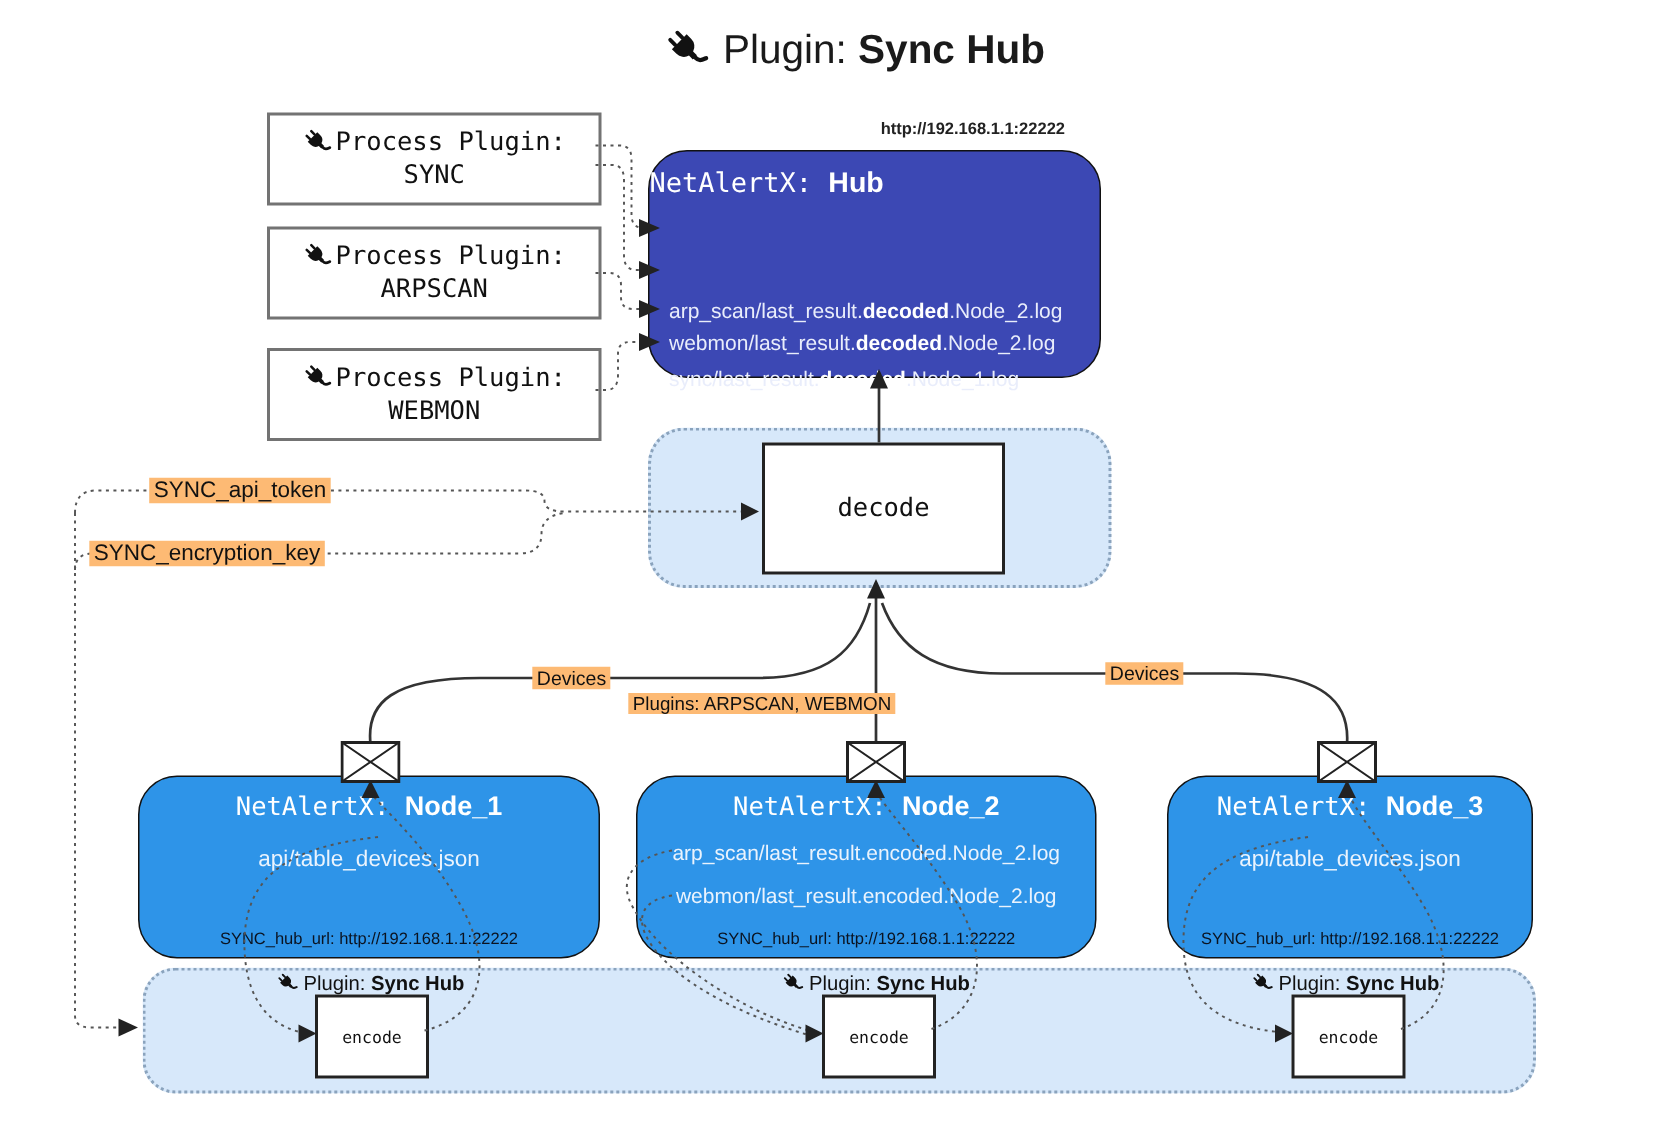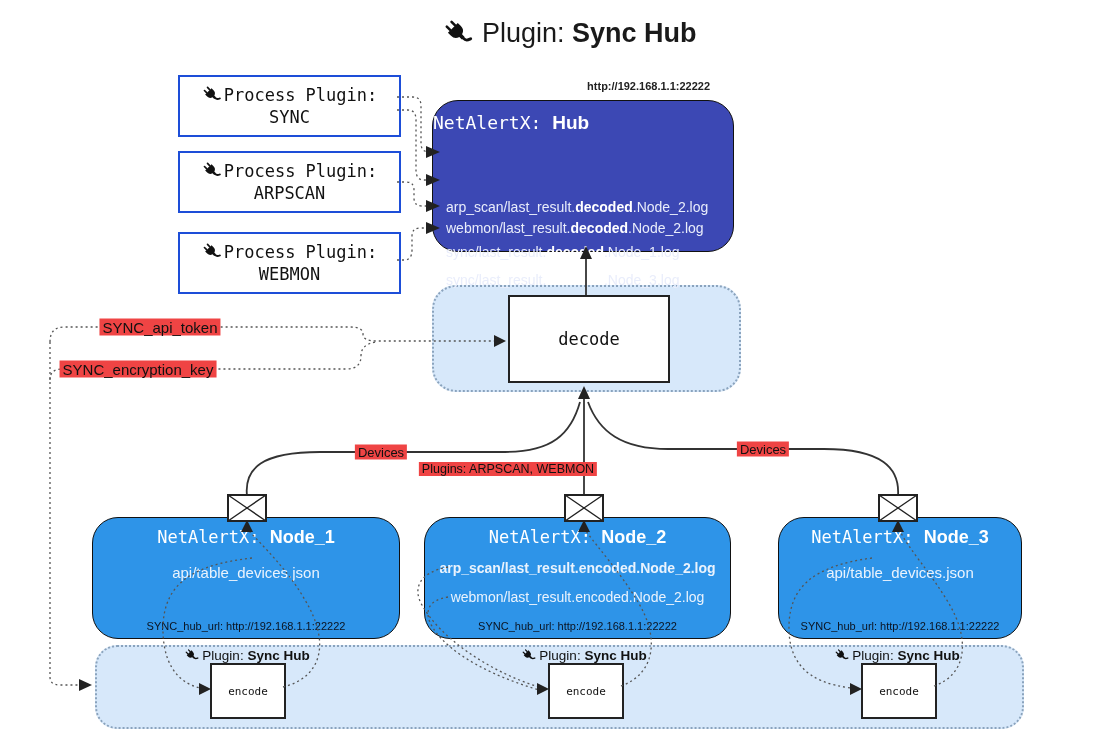--- a/index.html
+++ b/index.html
@@ -4,21 +4,21 @@
 <style>
   html,body{margin:0;padding:0;background:#fff;}
   #canvas{position:relative;width:1117px;height:754px;background:#fff;overflow:hidden;
           font-family:"Liberation Sans",sans-serif;color:#111;}
   .abs{position:absolute;}
   .mono{font-family:"DejaVu Sans Mono","Liberation Mono",monospace;}
   
   .title-row{display:flex;align-items:center;gap:8px;font-size:27px;color:#1a1a1a;}
   .title-row .bold{font-weight:700;}
   
-  .pbox{width:219px;height:58px;background:#fff;border:2px solid #1d4ed8;
+  .pbox{width:219px;height:58px;background:#fff;border:2px solid #737373;
         display:flex;flex-direction:column;align-items:center;justify-content:center;}
   .pbox .l1{display:flex;align-items:center;gap:2px;font-size:17px;}
   .pbox .l2{font-size:17px;margin-top:2px;}
   
   .hub{width:300px;height:150px;background:var(--hub-fill,#3c48b4);border:1.5px solid #111;
        border-radius:26px;color:#f2f2f2;}
   .hub-title{position:absolute;top:11px;left:0;width:100%;text-align:left;color:#fff;}
   .hub-title .pre{font-size:18px;}
   .hub-title .nm{font-size:19px;font-weight:700;}
   .hub-line{position:absolute;left:13px;font-size:14px;white-space:nowrap;color:#e9edfb;}
@@ -29,21 +29,21 @@
             border-radius:22px;}
   .codebox{background:#fff;border:2px solid #222;display:flex;align-items:center;justify-content:center;}
   
   .node{background:var(--node-fill,#2e94e8);border:1.5px solid #111;border-radius:26px;color:#eaf3fd;}
   .node-title{position:absolute;top:9px;left:0;width:100%;text-align:center;color:#fff;white-space:nowrap;}
   .node-title .pre{font-size:17px;}
   .node-title .nm{font-size:18px;font-weight:700;}
   .node-line{position:absolute;left:0;width:100%;text-align:center;font-size:14px;white-space:nowrap;}
   .node-url{position:absolute;bottom:6px;left:0;width:100%;text-align:center;font-size:11px;color:#0b1320;}
   
-  .edge-label{background:#ef4444;padding:0 3px;white-space:nowrap;transform:translate(-50%,-50%);}
+  .edge-label{background:#fdba74;padding:0 3px;white-space:nowrap;transform:translate(-50%,-50%);}
   .plug-label{display:flex;align-items:center;gap:3px;font-size:13.5px;transform:translate(-50%,0);}
   .plug-label .bold{font-weight:700;}
   
   .solidline{stroke:var(--line,#333);stroke-width:1.8;fill:none;}
   .dotline{stroke:#555;stroke-width:1.3;fill:none;stroke-dasharray:2 3;}
   .ah{fill:#222;stroke:none;}
   svg.overlay{position:absolute;left:0;top:0;pointer-events:none;}
   .z0{z-index:0}.z1{z-index:1}.z5{z-index:5}.z6{z-index:6}
 </style>
 </head>
@@ -106,38 +106,37 @@
     <div class="l2">WEBMON</div>
   </div>
 
   <div class="abs url-label z1" style="left:460px;top:80px;width:250px;text-align:right;">http://192.168.1.1:22222</div>
 
   <div class="abs hub z1" style="left:432px;top:100px;">
     <div class="hub-title">
       <span class="pre mono">NetAlertX: </span><span class="nm">Hub</span>
     </div>
     <div class="hub-line" style="top:143px;"><span>sync/last_result.</span><b>decoded</b><span>.Node_1.log</span></div>
-    <div class="hub-line" style="top:171px;"><span>sync/last_result.</span><b>decoded</b><span>.Node_3.log</span></div>
     <div class="hub-line" style="top:98px;"><span>arp_scan/last_result.</span><b>decoded</b><span>.Node_2.log</span></div>
     <div class="hub-line" style="top:119px;"><span>webmon/last_result.</span><b>decoded</b><span>.Node_2.log</span></div>
   </div>
 
   <div class="abs codebox mono z1" style="left:508px;top:295px;width:158px;height:84px;font-size:17px;">
     <span>decode</span>
   </div>
 
   <div class="abs node z1" style="left:92px;top:517px;width:306px;height:120px;">
     <div class="node-title"><span class="pre mono">NetAlertX: </span><span class="nm">Node_1</span></div>
     <div class="node-line" style="top:46px;font-size:15px;">api/table_devices.json</div>
     <div class="node-url">SYNC_hub_url: http://192.168.1.1:22222</div>
   </div>
 
   <div class="abs node z1" style="left:424px;top:517px;width:305px;height:120px;">
     <div class="node-title"><span class="pre mono">NetAlertX: </span><span class="nm">Node_2</span></div>
-    <div class="node-line" style="top:42px;font-weight:bold;">arp_scan/last_result.encoded.Node_2.log</div>
+    <div class="node-line" style="top:42px;">arp_scan/last_result.encoded.Node_2.log</div>
     <div class="node-line" style="top:71px;">webmon/last_result.encoded.Node_2.log</div>
     <div class="node-url">SYNC_hub_url: http://192.168.1.1:22222</div>
   </div>
 
   <div class="abs node z1" style="left:778px;top:517px;width:242px;height:120px;">
     <div class="node-title"><span class="pre mono">NetAlertX: </span><span class="nm">Node_3</span></div>
     <div class="node-line" style="top:46px;font-size:15px;">api/table_devices.json</div>
     <div class="node-url">SYNC_hub_url: http://192.168.1.1:22222</div>
   </div>
 

